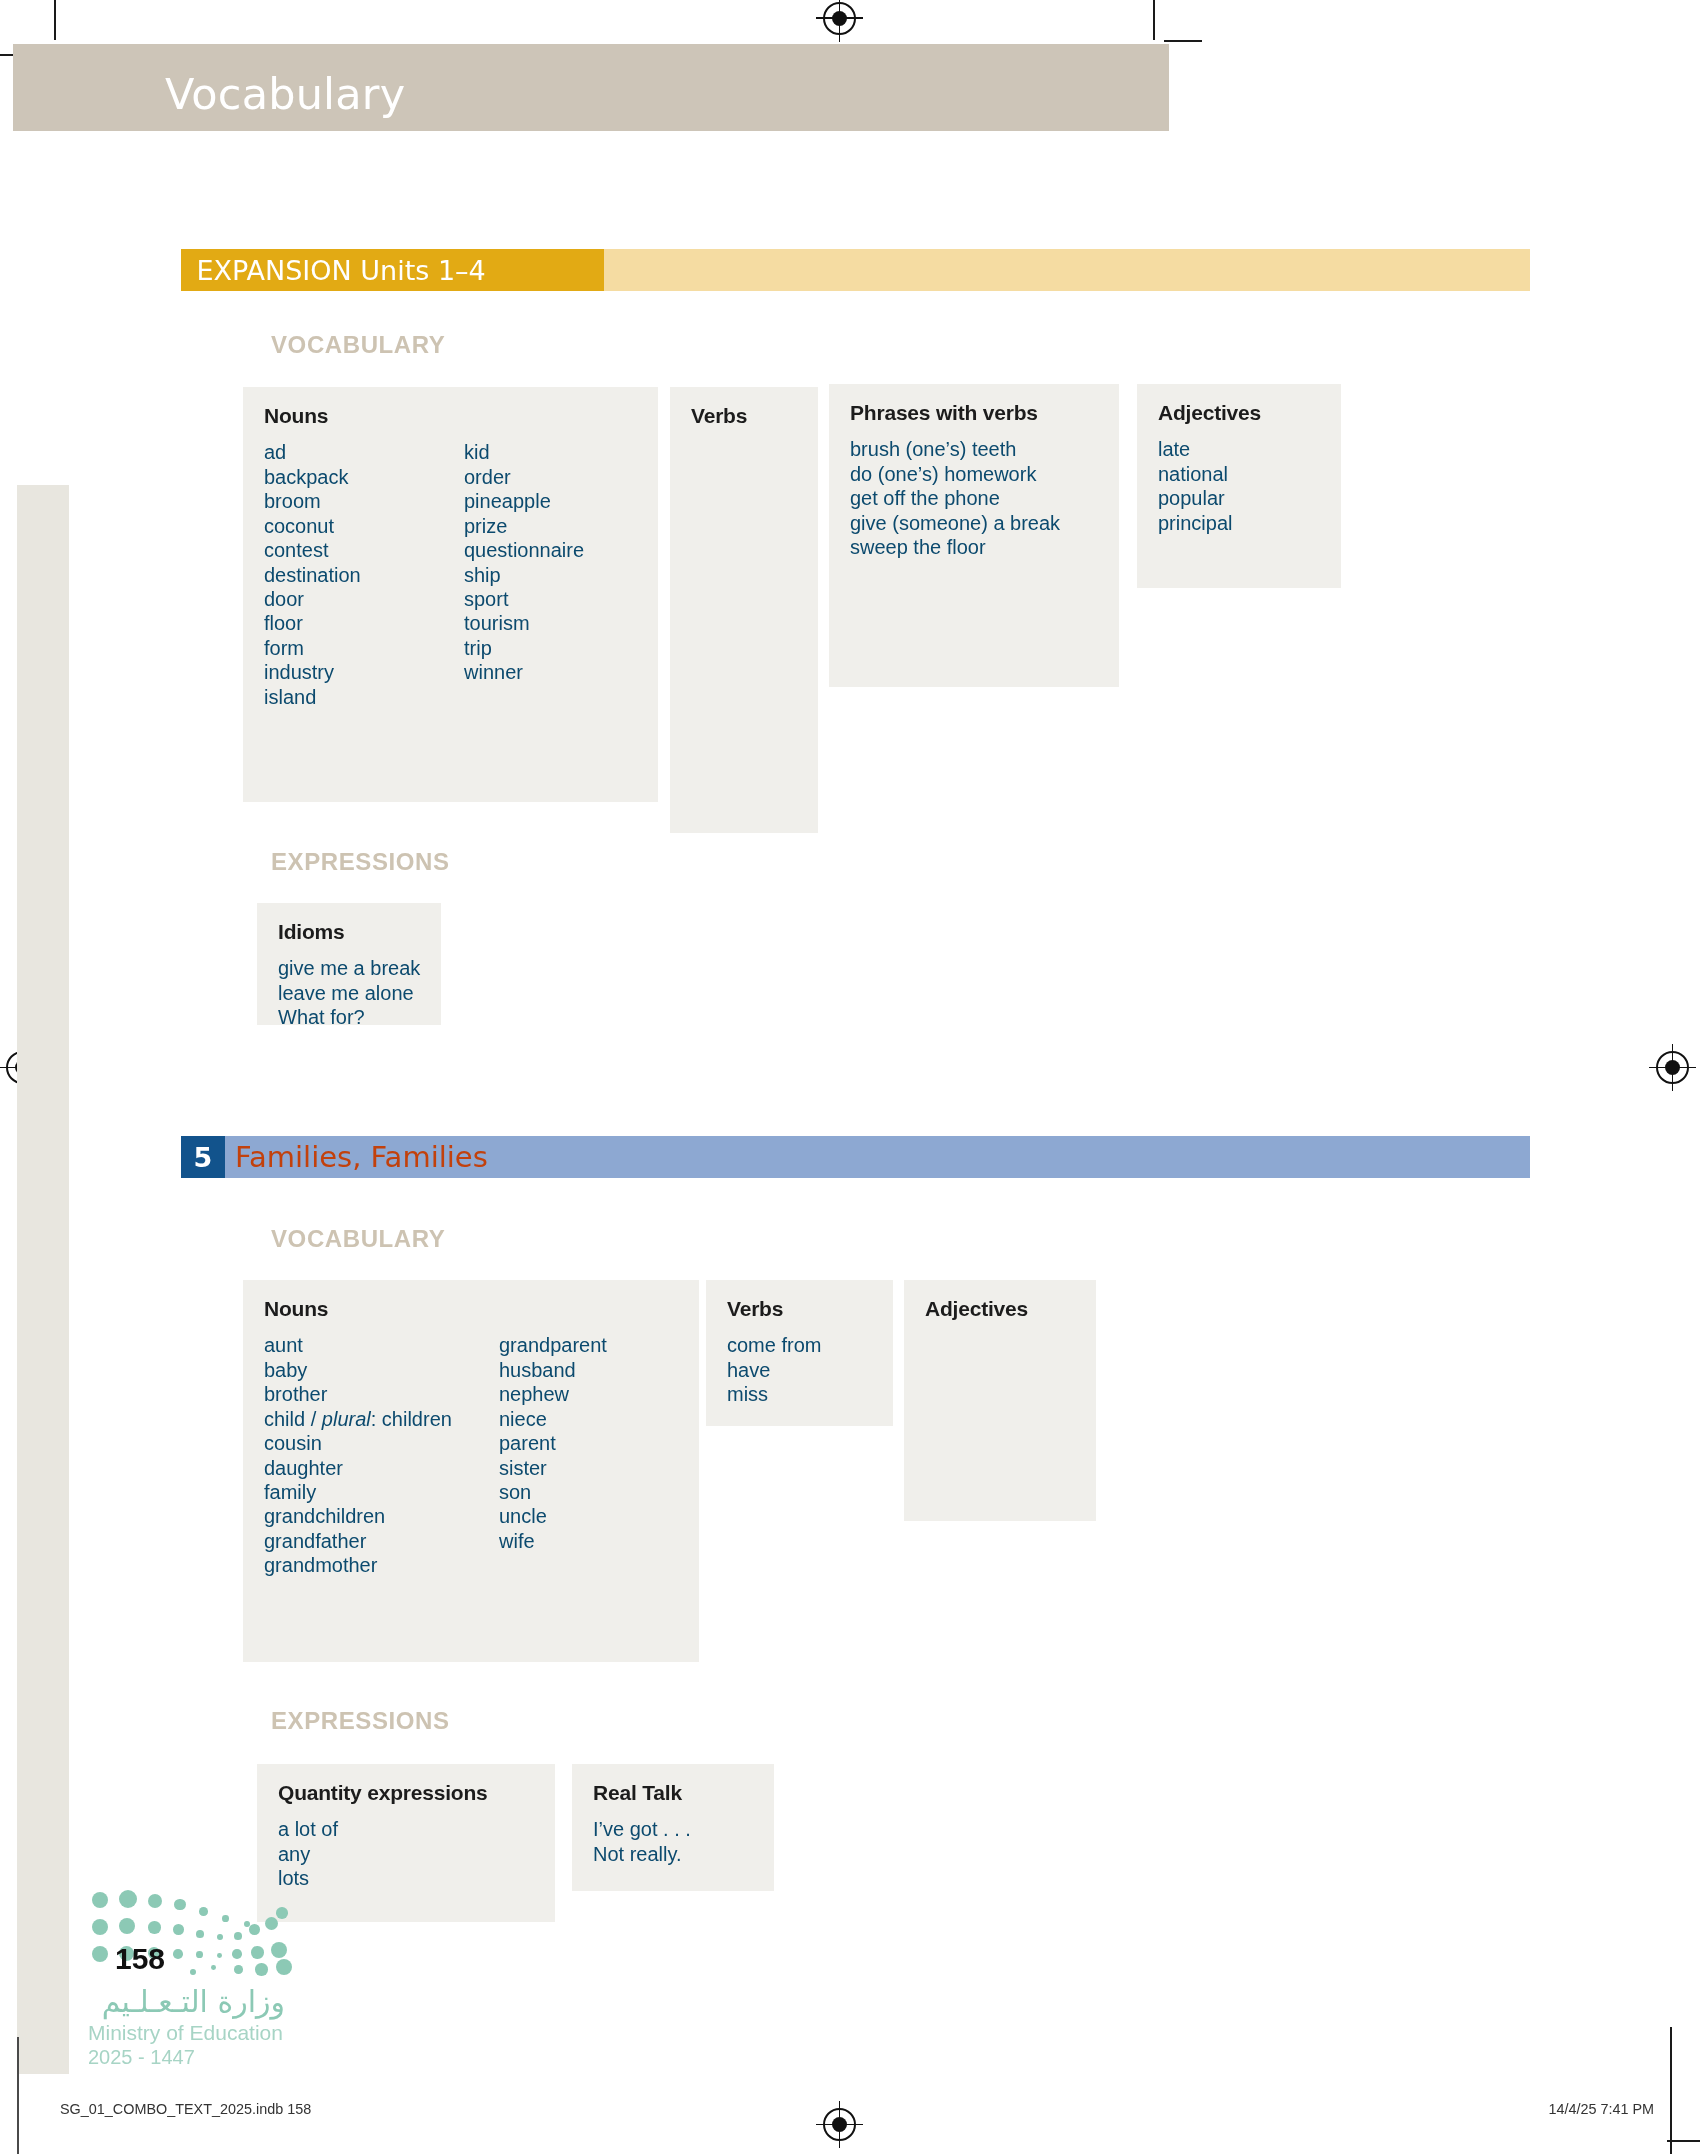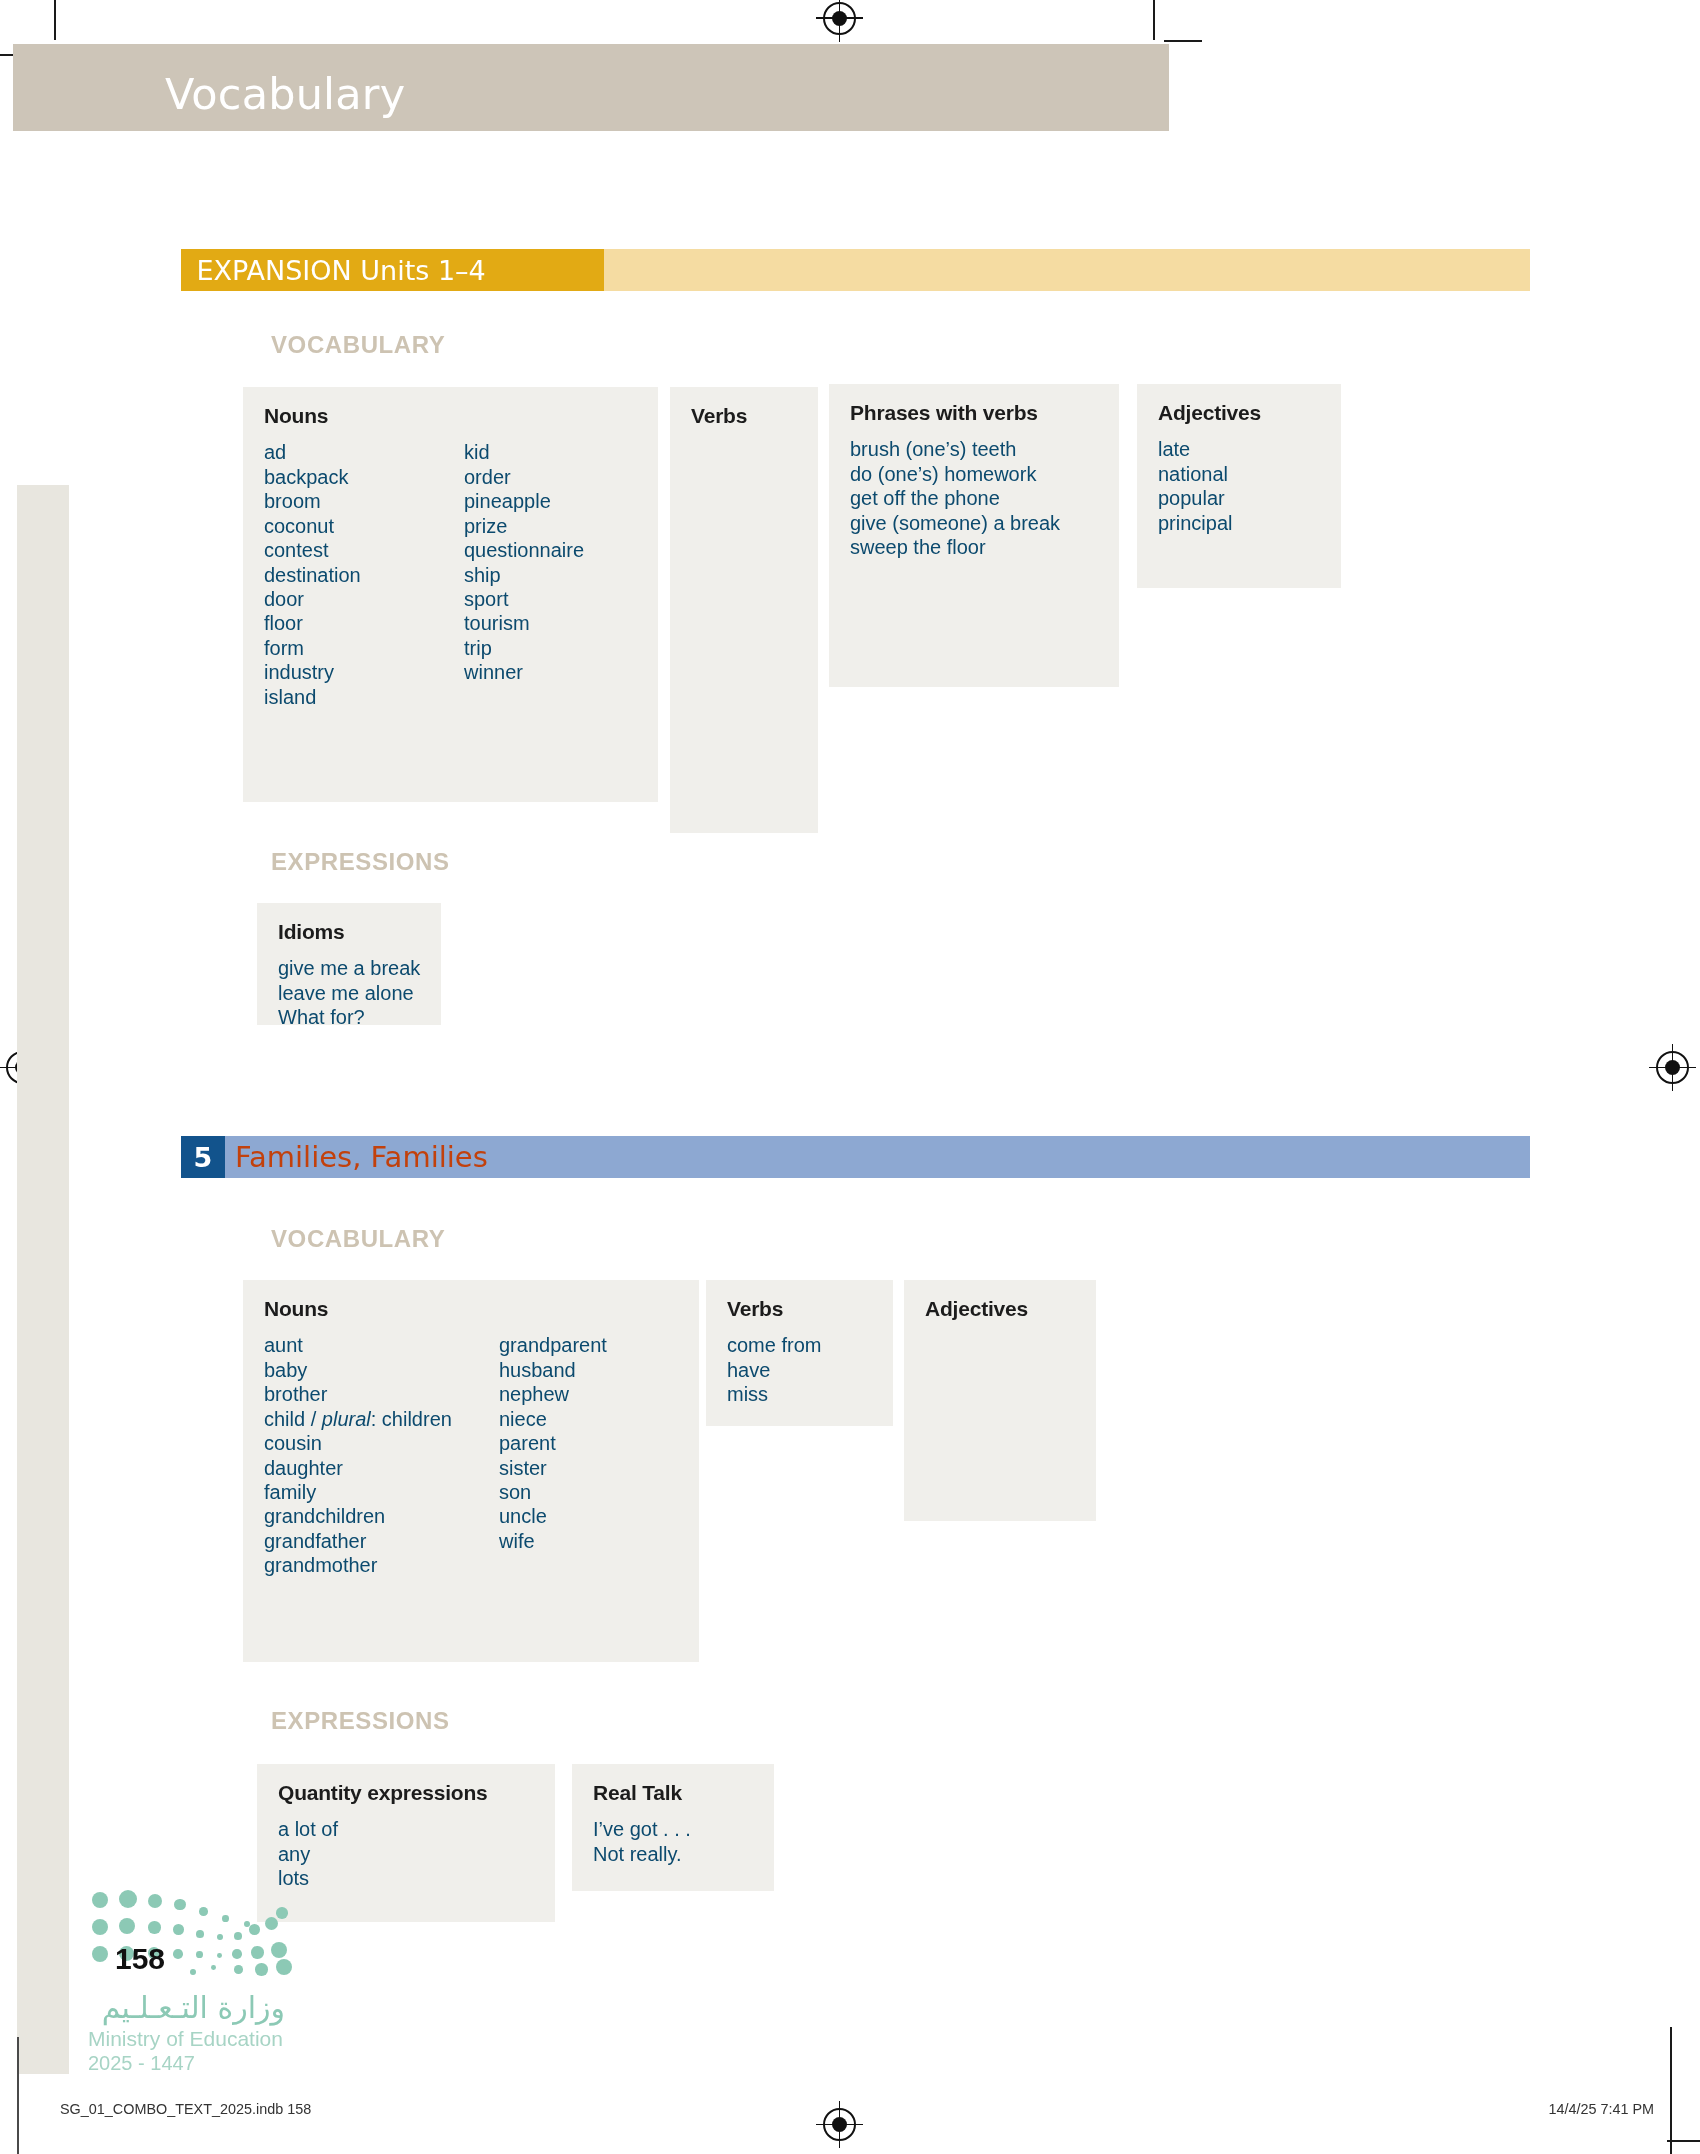--- a/index.html
+++ b/index.html
@@ -122,21 +122,21 @@
   .wcols { display: flex; }
   .wcols .wcol:first-child { width: 200px; }
   .wcols-fam .wcol:first-child { width: 235px; }
   em { font-style: italic; }
 
   
   .logo-wrap { position: absolute; left: 88px; top: 1886px; width: 221px; }
   .logo-dots { position: relative; width: 211px; height: 75px; }
   .logo-dots span { position: absolute; border-radius: 50%; background: #8cc9b5; }
   .logo-ar {
-    margin-top: 29px;
+    margin-top: 23px;
     font-size: 30px;
     color: #8cc9b5;
     direction: rtl;
     text-align: right;
     width: 197px;
     font-family: "DejaVu Sans", sans-serif;
     letter-spacing: 1px;
   }
   .logo-en {
     font-size: 21px; color: #a7d4c5; margin-top: 1.9px;

